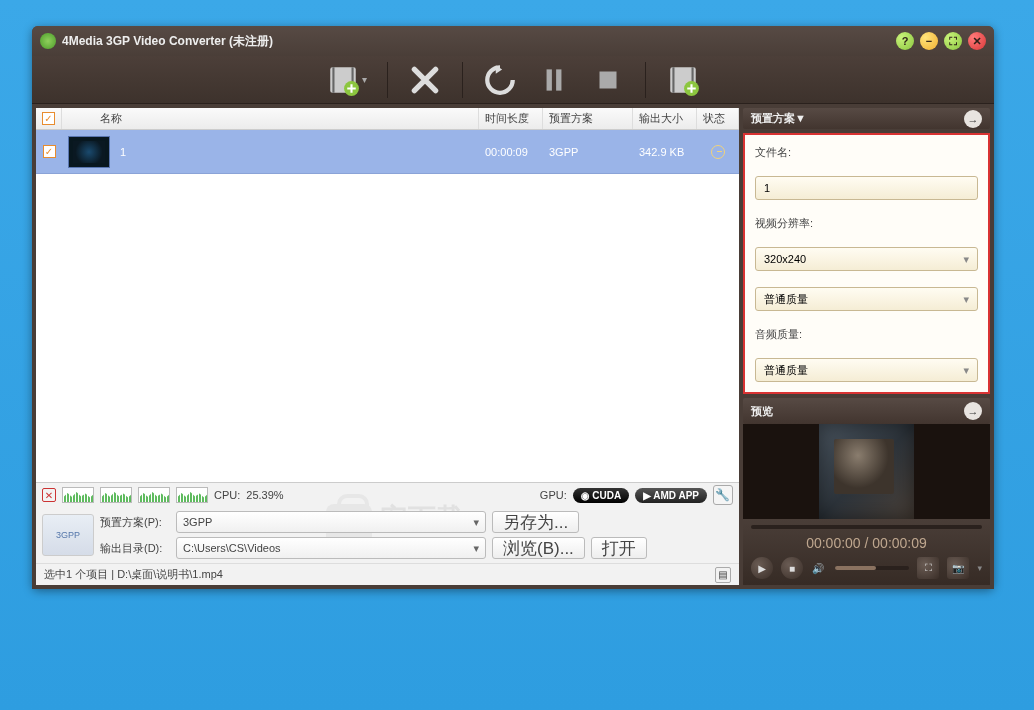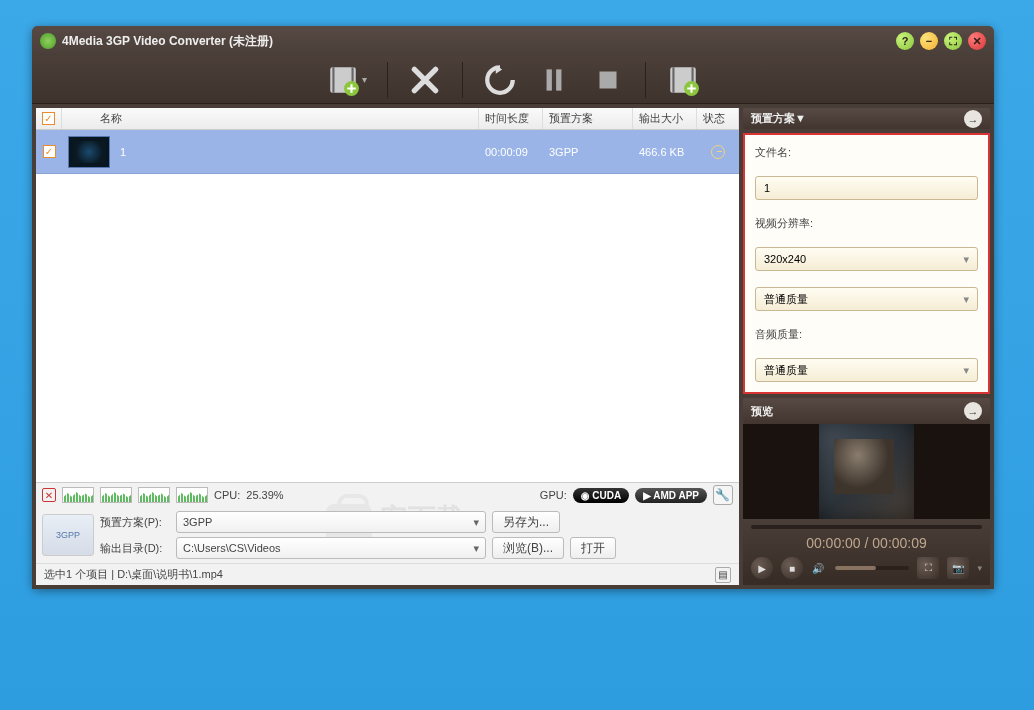--- a/index.html
+++ b/index.html
@@ -54,21 +54,21 @@
 .cuda { background: linear-gradient(#333, #000); }
 .amd { background: linear-gradient(#555, #222); }
 .wrench { width: 20px; height: 20px; border: 1px solid #aaa; border-radius: 3px; background: #f5f5f5; display: inline-flex; align-items: center; justify-content: center; font-size: 12px; }
 .config-row { display: flex; align-items: center; padding: 4px 6px; gap: 6px; font-size: 11px; color: #444; }
 .config-thumb { width: 52px; height: 42px; border: 1px solid #ccc; background: linear-gradient(#e8eef5,#d5dce8); display: flex; align-items: center; justify-content: center; font-size: 9px; color: #5577aa; border-radius: 3px; }
 .config-fields { flex: 1; display: flex; flex-direction: column; gap: 4px; }
 .cfg-line { display: flex; align-items: center; gap: 6px; }
 .cfg-label { width: 70px; }
 .select-box { flex: 1; height: 22px; border: 1px solid #bbb; background: linear-gradient(#fff,#f0f0f0); border-radius: 3px; display: flex; align-items: center; padding: 0 6px; font-size: 11px; position: relative; max-width: 310px; }
 .select-box::after { content: "▾"; position: absolute; right: 6px; color: #666; }
-.btn { height: 22px; padding: 0 10px; border: 1px solid #bbb; background: linear-gradient(#fff,#eee); border-radius: 3px; font-size: 12px; display: inline-flex; align-items: center; cursor: pointer; }
+.btn { height: 22px; padding: 0 10px; border: 1px solid #bbb; background: linear-gradient(#fff,#eee); border-radius: 3px; font-size: 17px; display: inline-flex; align-items: center; cursor: pointer; }
 .status-row { height: 22px; display: flex; align-items: center; padding: 0 8px; font-size: 11px; color: #444; justify-content: space-between; border-top: 1px solid #ddd; }
 .mini-icon { width: 16px; height: 16px; border: 1px solid #aaa; border-radius: 2px; display: inline-flex; align-items: center; justify-content: center; font-size: 10px; }
 .right-pane { width: 247px; display: flex; flex-direction: column; margin: 4px 4px 4px 2px; gap: 4px; }
 .panel-header { height: 26px; background: linear-gradient(#574a44,#42352f); display: flex; align-items: center; padding: 0 8px; color: #eee; font-size: 11px; font-weight: bold; justify-content: space-between; border-radius: 2px; }
 .panel-arrow { width: 18px; height: 18px; background: #e8e4e0; border-radius: 50%; display: inline-flex; align-items: center; justify-content: center; color: #333; font-size: 11px; }
 .settings-panel { background: #fffdf8; border: 2px solid #d93333; padding: 10px; display: flex; flex-direction: column; gap: 16px; font-size: 11px; }
 .setting-label { color: #444; }
 .setting-input { height: 24px; border: 1px solid #c8b893; background: linear-gradient(#fffcf2,#f5edd5); border-radius: 3px; padding: 0 8px; font-size: 11px; }
 .setting-select { height: 24px; border: 1px solid #c8b893; background: linear-gradient(#fffcf2,#f5edd5); border-radius: 3px; padding: 0 8px; font-size: 11px; display: flex; align-items: center; position: relative; }
 .setting-select::after { content: "▾"; position: absolute; right: 8px; color: #888; }
@@ -163,21 +163,21 @@
       <div class="table-row">
         <div class="td td-check">
             <span class="checkbox">✓</span>
           </div>
         <div class="td td-name">
           <div class="thumb"></div>
           <span>1</span>
         </div>
         <div class="td td-dur">00:00:09</div>
         <div class="td td-preset">3GPP</div>
-        <div class="td td-size">466.6 KB</div>
+        <div class="td td-size">342.9 KB</div>
         <div class="td td-status">
             <span class="clock-icon"></span>
           </div>
       </div>
       <div style="flex:1;position:relative;background:#fff">
         <div class="watermark">
           <div class="wm-bag"></div>
           <div>
             <div class="wm-text">安下载</div>
             <div class="wm-sub">anxz.com</div>

